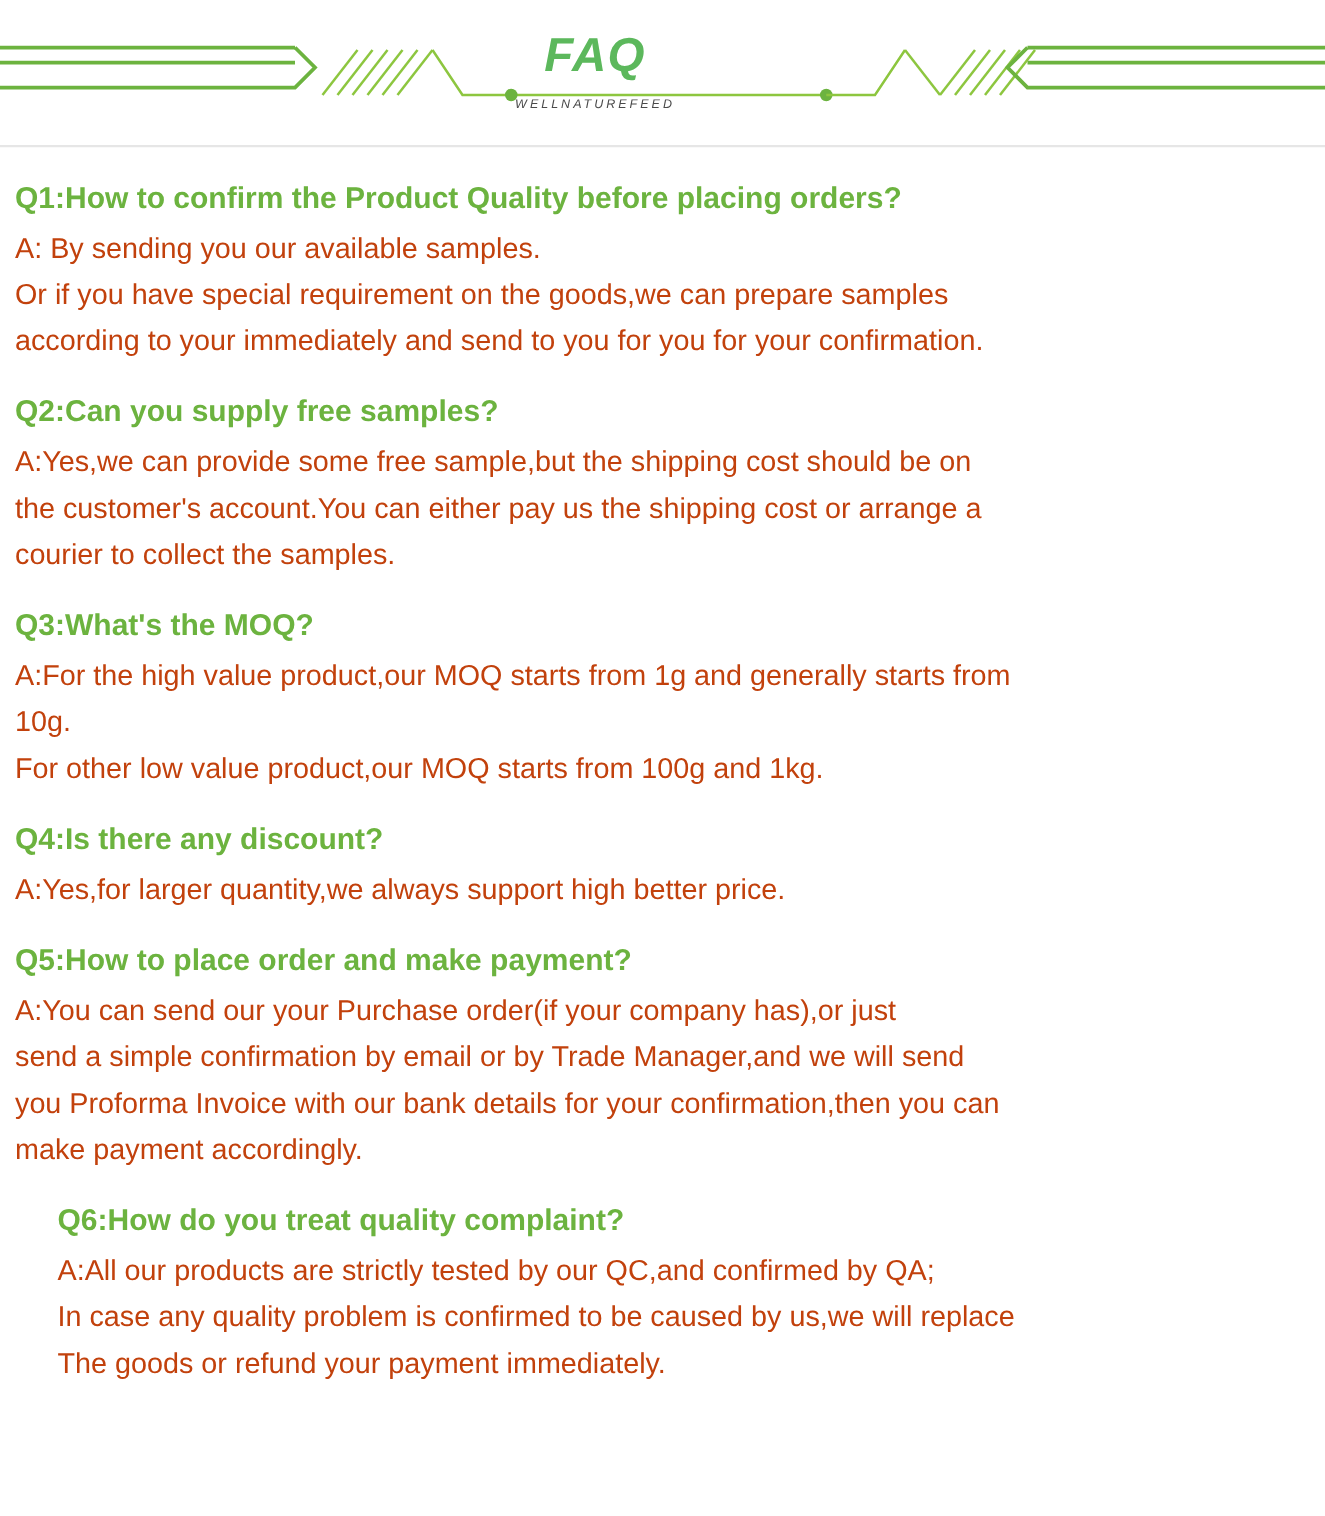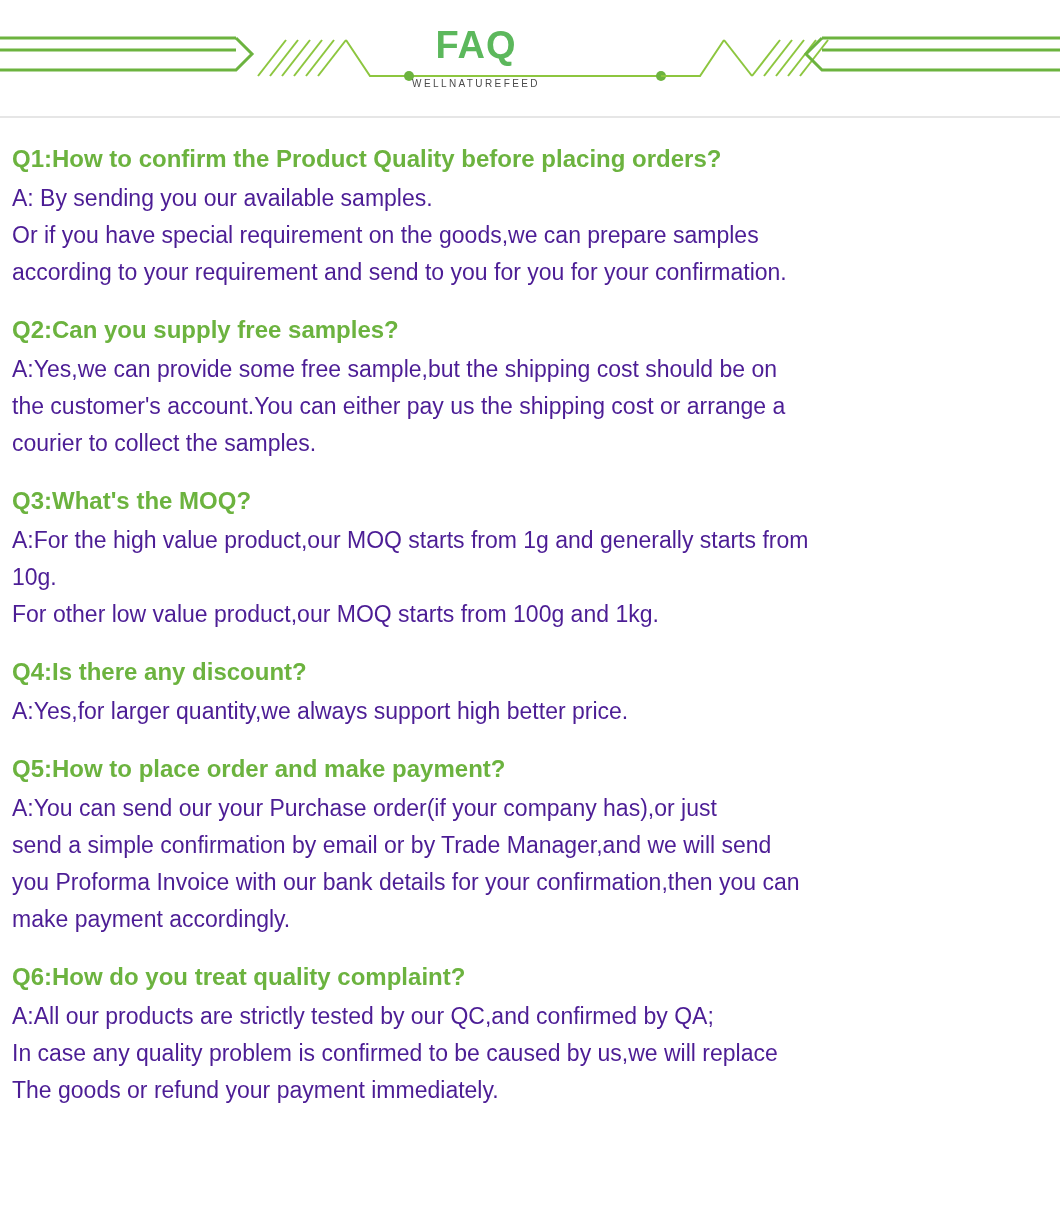--- a/index.html
+++ b/index.html
@@ -14,20 +14,21 @@
     color: #1a1a1a;
     overflow: hidden;
   }
 
   
   .faq-header {
     position: relative;
     width: 952px;
     height: 118px;
     box-sizing: border-box;
+    font-style: italic;
   }
   .faq-header .banner-svg {
     position: absolute;
     top: 0;
     left: 0;
   }
   .faq-title-block {
     position: absolute;
     left: 0;
     right: 0;
@@ -55,30 +56,31 @@
   
   .faq-body {
     padding: 24px 28px 0 12px;
     box-sizing: border-box;
   }
   .faq-item {
     margin-bottom: 22px;
   }
   .faq-item:last-child {
     margin-bottom: 0;
+    margin-left: 34px;
   }
   .faq-question {
     color: #6cb33f;
     font-size: 24px;
     font-weight: bold;
     line-height: 34px;
     margin: 0 0 4px 0;
   }
   .faq-answer-line {
-    color: #4c1d95;
+    color: #c2410c;
     font-size: 23px;
     line-height: 37px;
     margin: 0;
     font-weight: normal;
   }
 </style>
 </head>
 <body>
 
 <div class="faq-header">
@@ -127,21 +129,21 @@
     <div class="faq-subtitle">WELLNATUREFEED</div>
   </div>
 </div>
 
 <div class="faq-body">
 
   <div class="faq-item">
     <p class="faq-question">Q1:How to confirm the Product Quality before placing orders?</p>
     <p class="faq-answer-line">A: By sending you our available samples.</p>
     <p class="faq-answer-line">Or if you have special requirement on the goods,we can prepare samples</p>
-    <p class="faq-answer-line">according to your requirement and send to you for you for your confirmation.</p>
+    <p class="faq-answer-line">according to your immediately and send to you for you for your confirmation.</p>
   </div>
 
   <div class="faq-item">
     <p class="faq-question">Q2:Can you supply free samples?</p>
     <p class="faq-answer-line">A:Yes,we can provide some free sample,but the shipping cost should be on</p>
     <p class="faq-answer-line">the customer's account.You can either pay us the shipping cost or arrange a</p>
     <p class="faq-answer-line">courier to collect the samples.</p>
   </div>
 
   <div class="faq-item">

